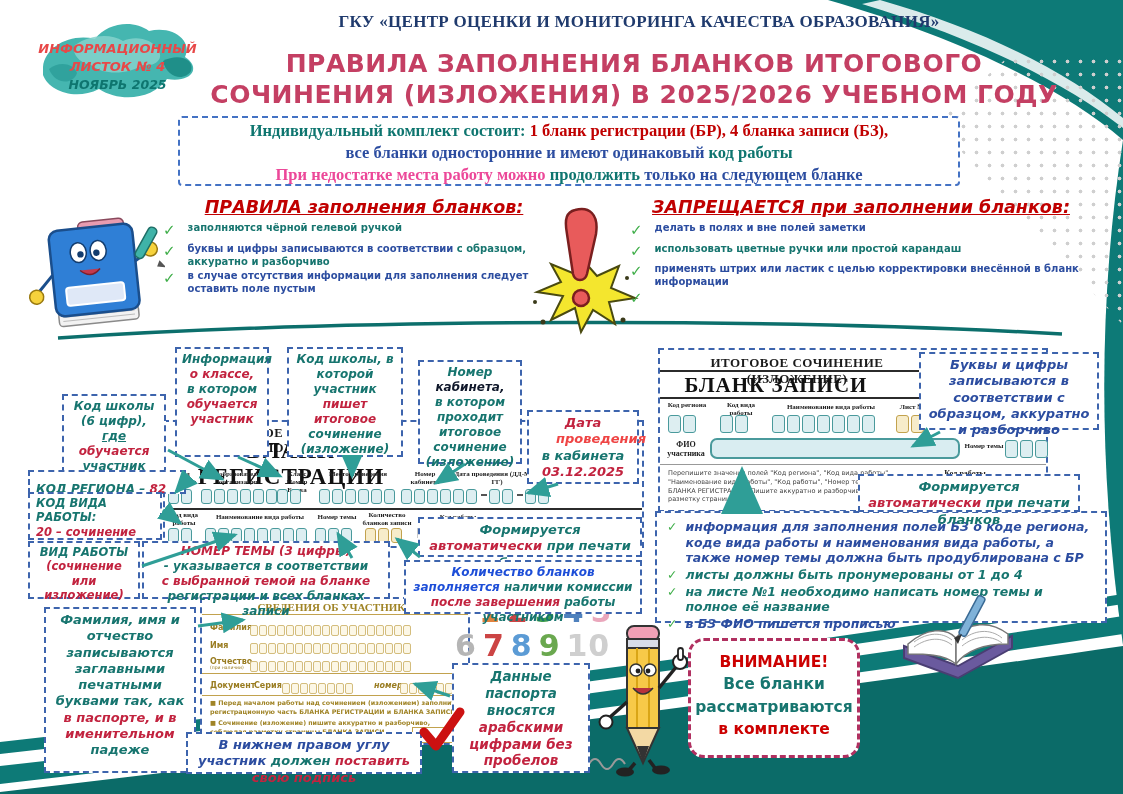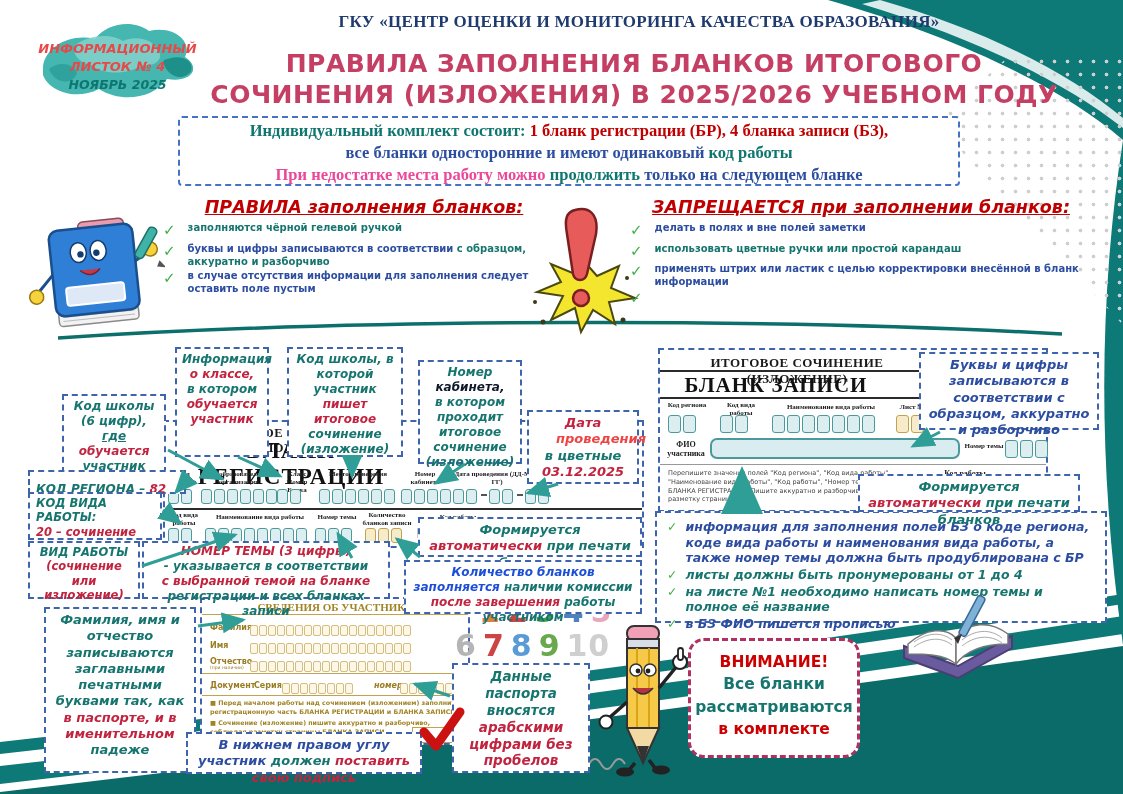--- a/index.html
+++ b/index.html
@@ -252,21 +252,21 @@
       <span style="color: #0f172a;">кабинета,</span>
       <span style="color: rgb(23, 117, 111);">в котором</span>
       <span style="color: rgb(23, 117, 111);">проходит</span>
       <span style="color: rgb(23, 117, 111);">итоговое</span>
       <span style="color: rgb(23, 117, 111);">сочинение</span>
       <span style="color: rgb(23, 117, 111);">(изложение)</span>
     </div>
   <div class="co stack f13" style="left:527px;top:410px;width:112px;height:74px;">
       <span style="color: rgb(194, 35, 63);">Дата</span>
       <span style="color: #ef4444; margin-left: 22px;">проведения</span>
-      <span style="color: rgb(23, 117, 111);">в цветные</span>
+      <span style="color: rgb(23, 117, 111);">в кабинета</span>
       <span style="color: rgb(194, 35, 63);">03.12.2025</span>
     </div>
   <div class="co stack f12" style="left:62px;top:394px;width:104px;height:100px;">
       <span style="color: rgb(23, 117, 111);">Код школы</span>
       <span style="color: rgb(23, 117, 111);">(6 цифр),</span>
       <span style="color: rgb(23, 117, 111); text-decoration: underline;">где</span>
       <span style="color: rgb(194, 35, 63);">обучается</span>
       <span style="color: rgb(23, 117, 111);">участник</span>
     </div>
   <div class="co left f12" style="left:28px;top:470px;width:158px;height:24px;padding:10px 6px;"><span style="color: rgb(23, 117, 111);">КОД РЕГИОНА – </span><span style="color: rgb(194, 35, 63);">82</span></div>

